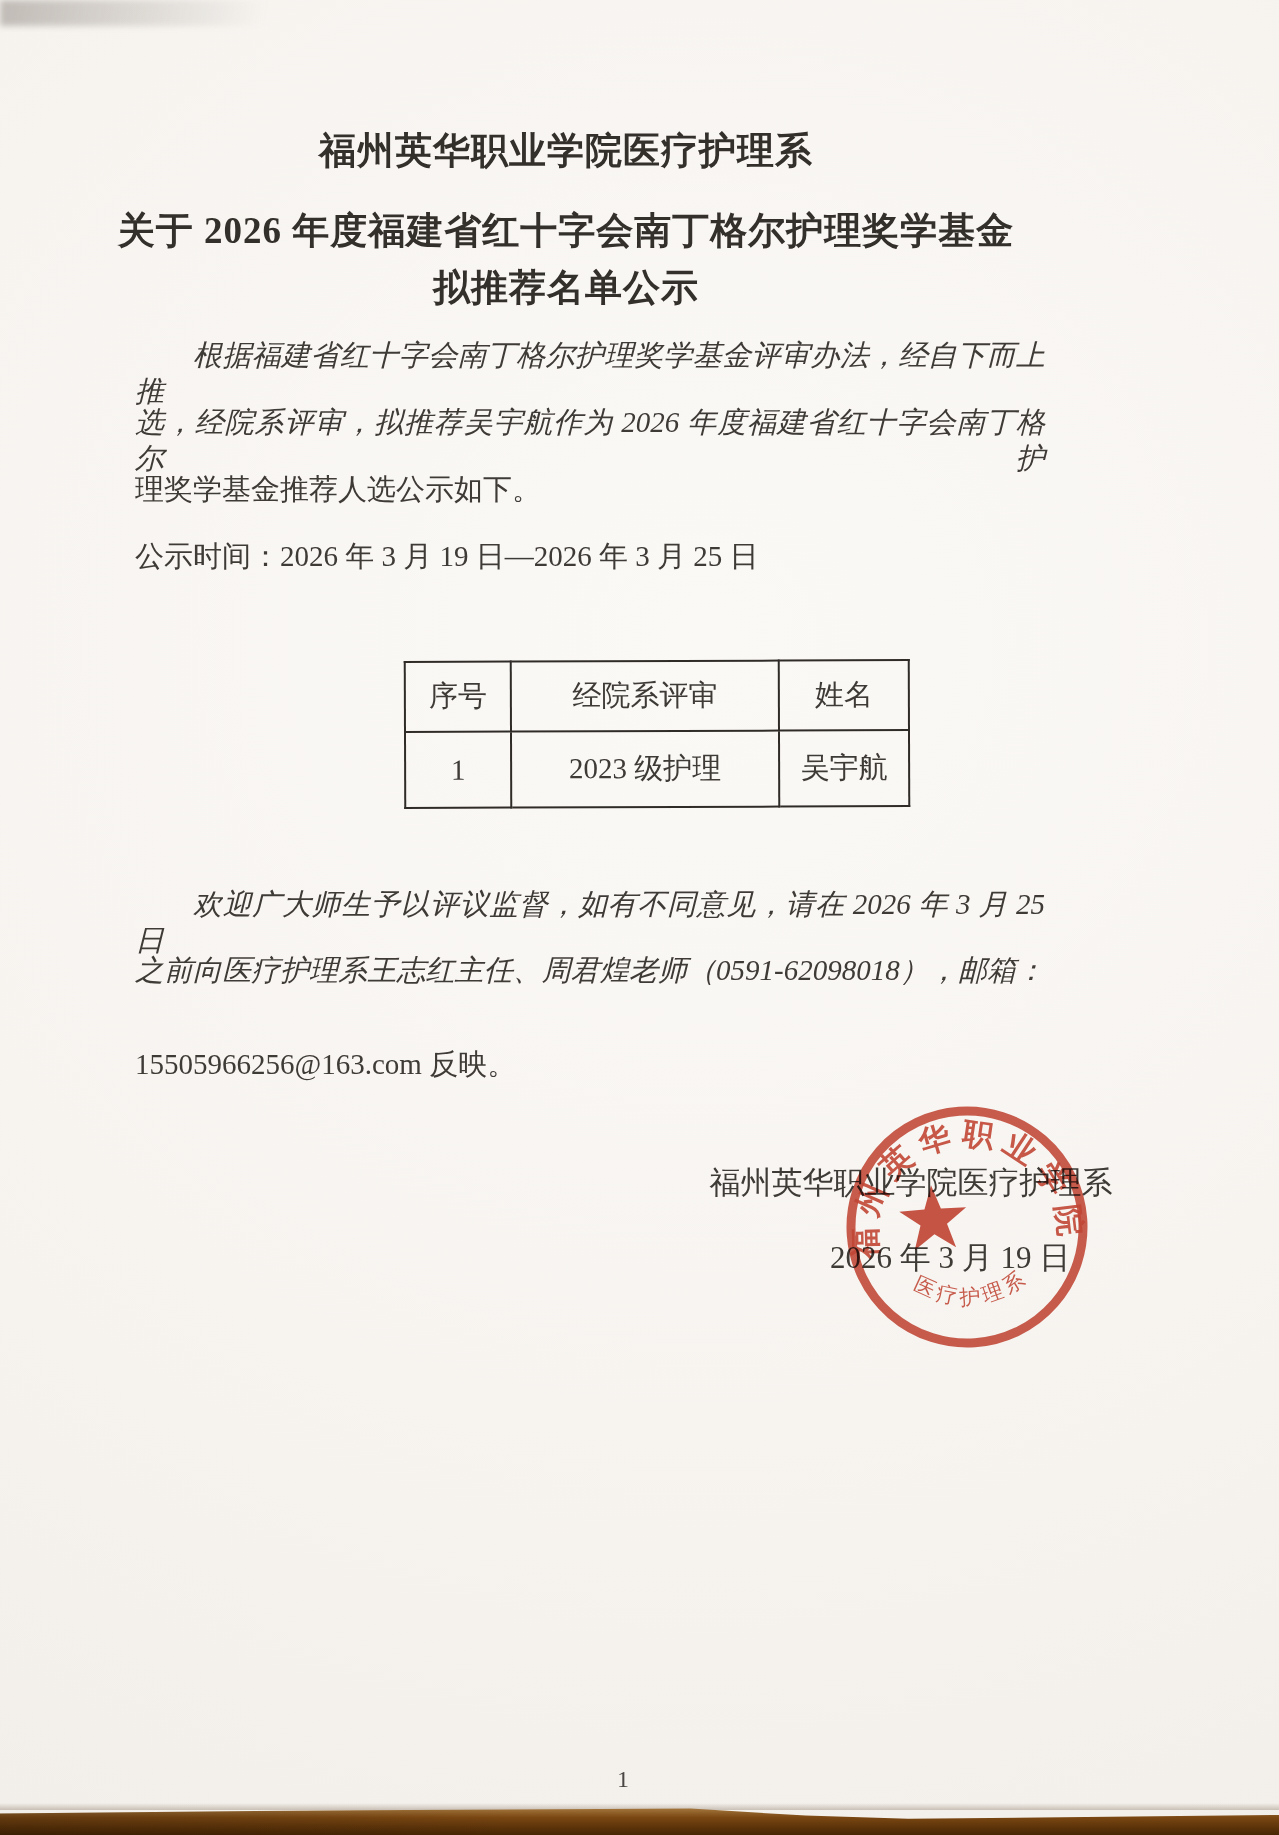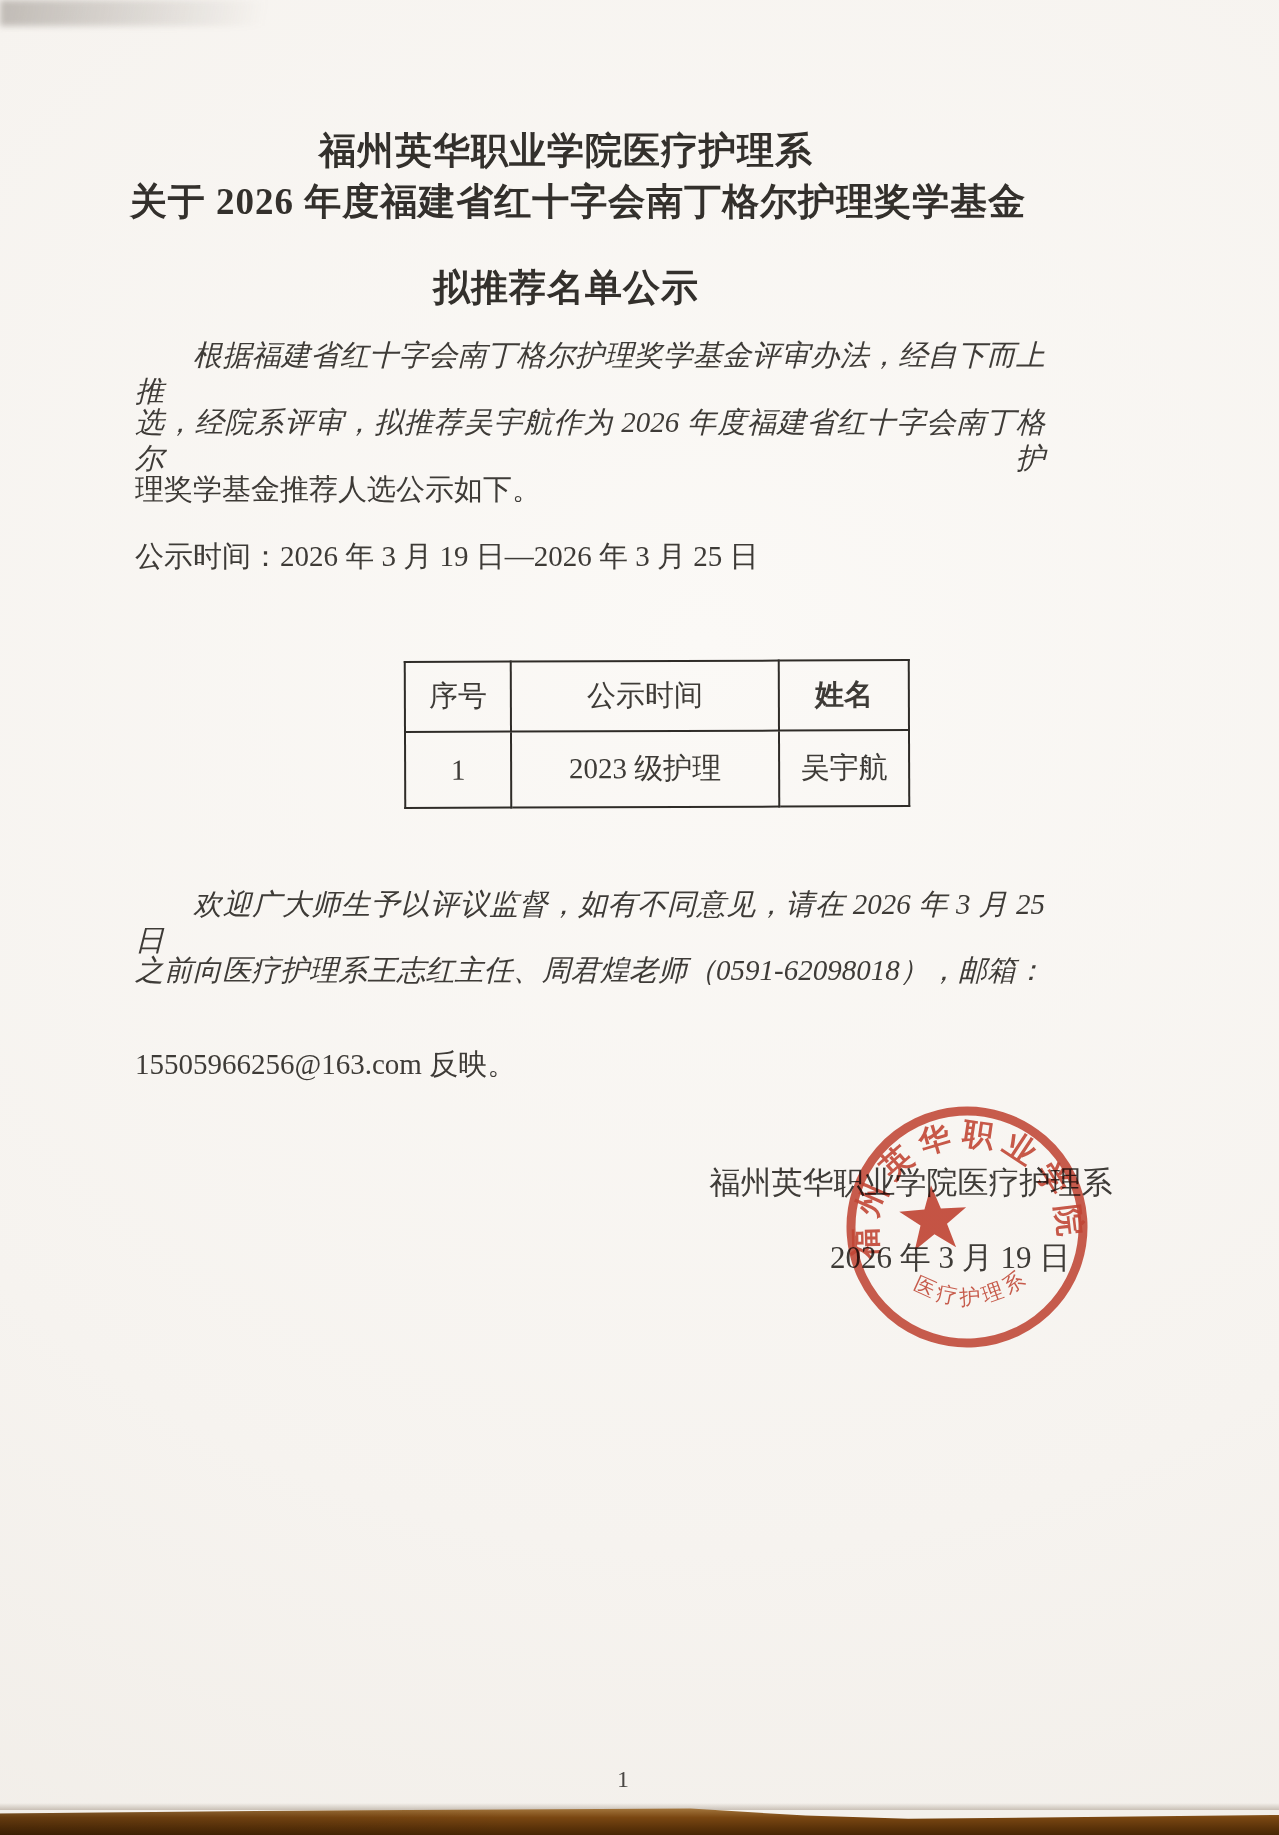--- a/index.html
+++ b/index.html
@@ -48,58 +48,58 @@
     color:#3e3b37;transform:rotate(-0.2deg);
   }
   table.rec td{
     border:2.4px solid #2f2c28;text-align:center;vertical-align:middle;
     font-size:29px;padding:0 8px;
   }
   table.rec tr.hdr td{height:68px;}
   table.rec tr.dat td{height:74px;}
   .col-no{width:88px;}
   .col-major{width:250px;}
-  .col-name{width:112px;font-weight:bold;}
+  .col-name{width:112px;}
   .sig-line{position:absolute;font-size:31px;color:#3e3b37;white-space:nowrap;text-align:center;}
   .page-num{position:absolute;left:600px;top:1766px;width:46px;text-align:center;font-size:24px;color:#4a4744;}
   .seal{
     position:absolute;left:836px;top:1096px;width:262px;height:262px;
     mix-blend-mode:multiply;opacity:.93;transform:rotate(-4deg);
   }
 </style>
 </head>
 <body>
 
 <div class="photo">
   <div class="paper">
     <div class="corner-smudge"></div>
 
     <div class="content">
 
       <div class="doc-title" style="top:126px;">福州英华职业学院医疗护理系</div>
-      <div class="doc-title" style="top:177px;margin-left:12px;">关于 2026 年度福建省红十字会南丁格尔护理奖学基金</div>
+      <div class="doc-title" style="top:206px;">关于 2026 年度福建省红十字会南丁格尔护理奖学基金</div>
       <div class="doc-title" style="top:263px;">拟推荐名单公示</div>
 
       <div class="tline just indent" style="top:337px;">根据福建省红十字会南丁格尔护理奖学基金评审办法，经自下而上推</div>
       <div class="tline just" style="top:404px;">选，经院系评审，拟推荐吴宇航作为 2026 年度福建省红十字会南丁格尔护</div>
       <div class="tline" style="top:471px;">理奖学基金推荐人选公示如下。</div>
 
       <div class="tline" style="top:538px;">公示时间：2026 年 3 月 19 日—2026 年 3 月 25 日</div>
 
 
       <div class="tline just indent" style="top:886px;">欢迎广大师生予以评议监督，如有不同意见，请在 2026 年 3 月 25 日</div>
       <div class="tline just" style="top:952px;">之前向医疗护理系王志红主任、周君煌老师（0591-62098018），邮箱：</div>
       <div class="tline" style="top:1016px;margin-top:30px;">15505966256@163.com 反映。</div>
     </div>
 
     <table class="rec">
       <tbody>
           <tr class="hdr">
         <td class="col-no">序号</td>
-        <td class="col-major">公示时间</td>
+        <td class="col-major">经院系评审</td>
         <td class="col-name">姓名</td>
       </tr>
       <tr class="dat">
         <td>1</td>
         <td>2023 级护理</td>
         <td>吴宇航</td>
       </tr>
     </tbody>
       </table>
 

